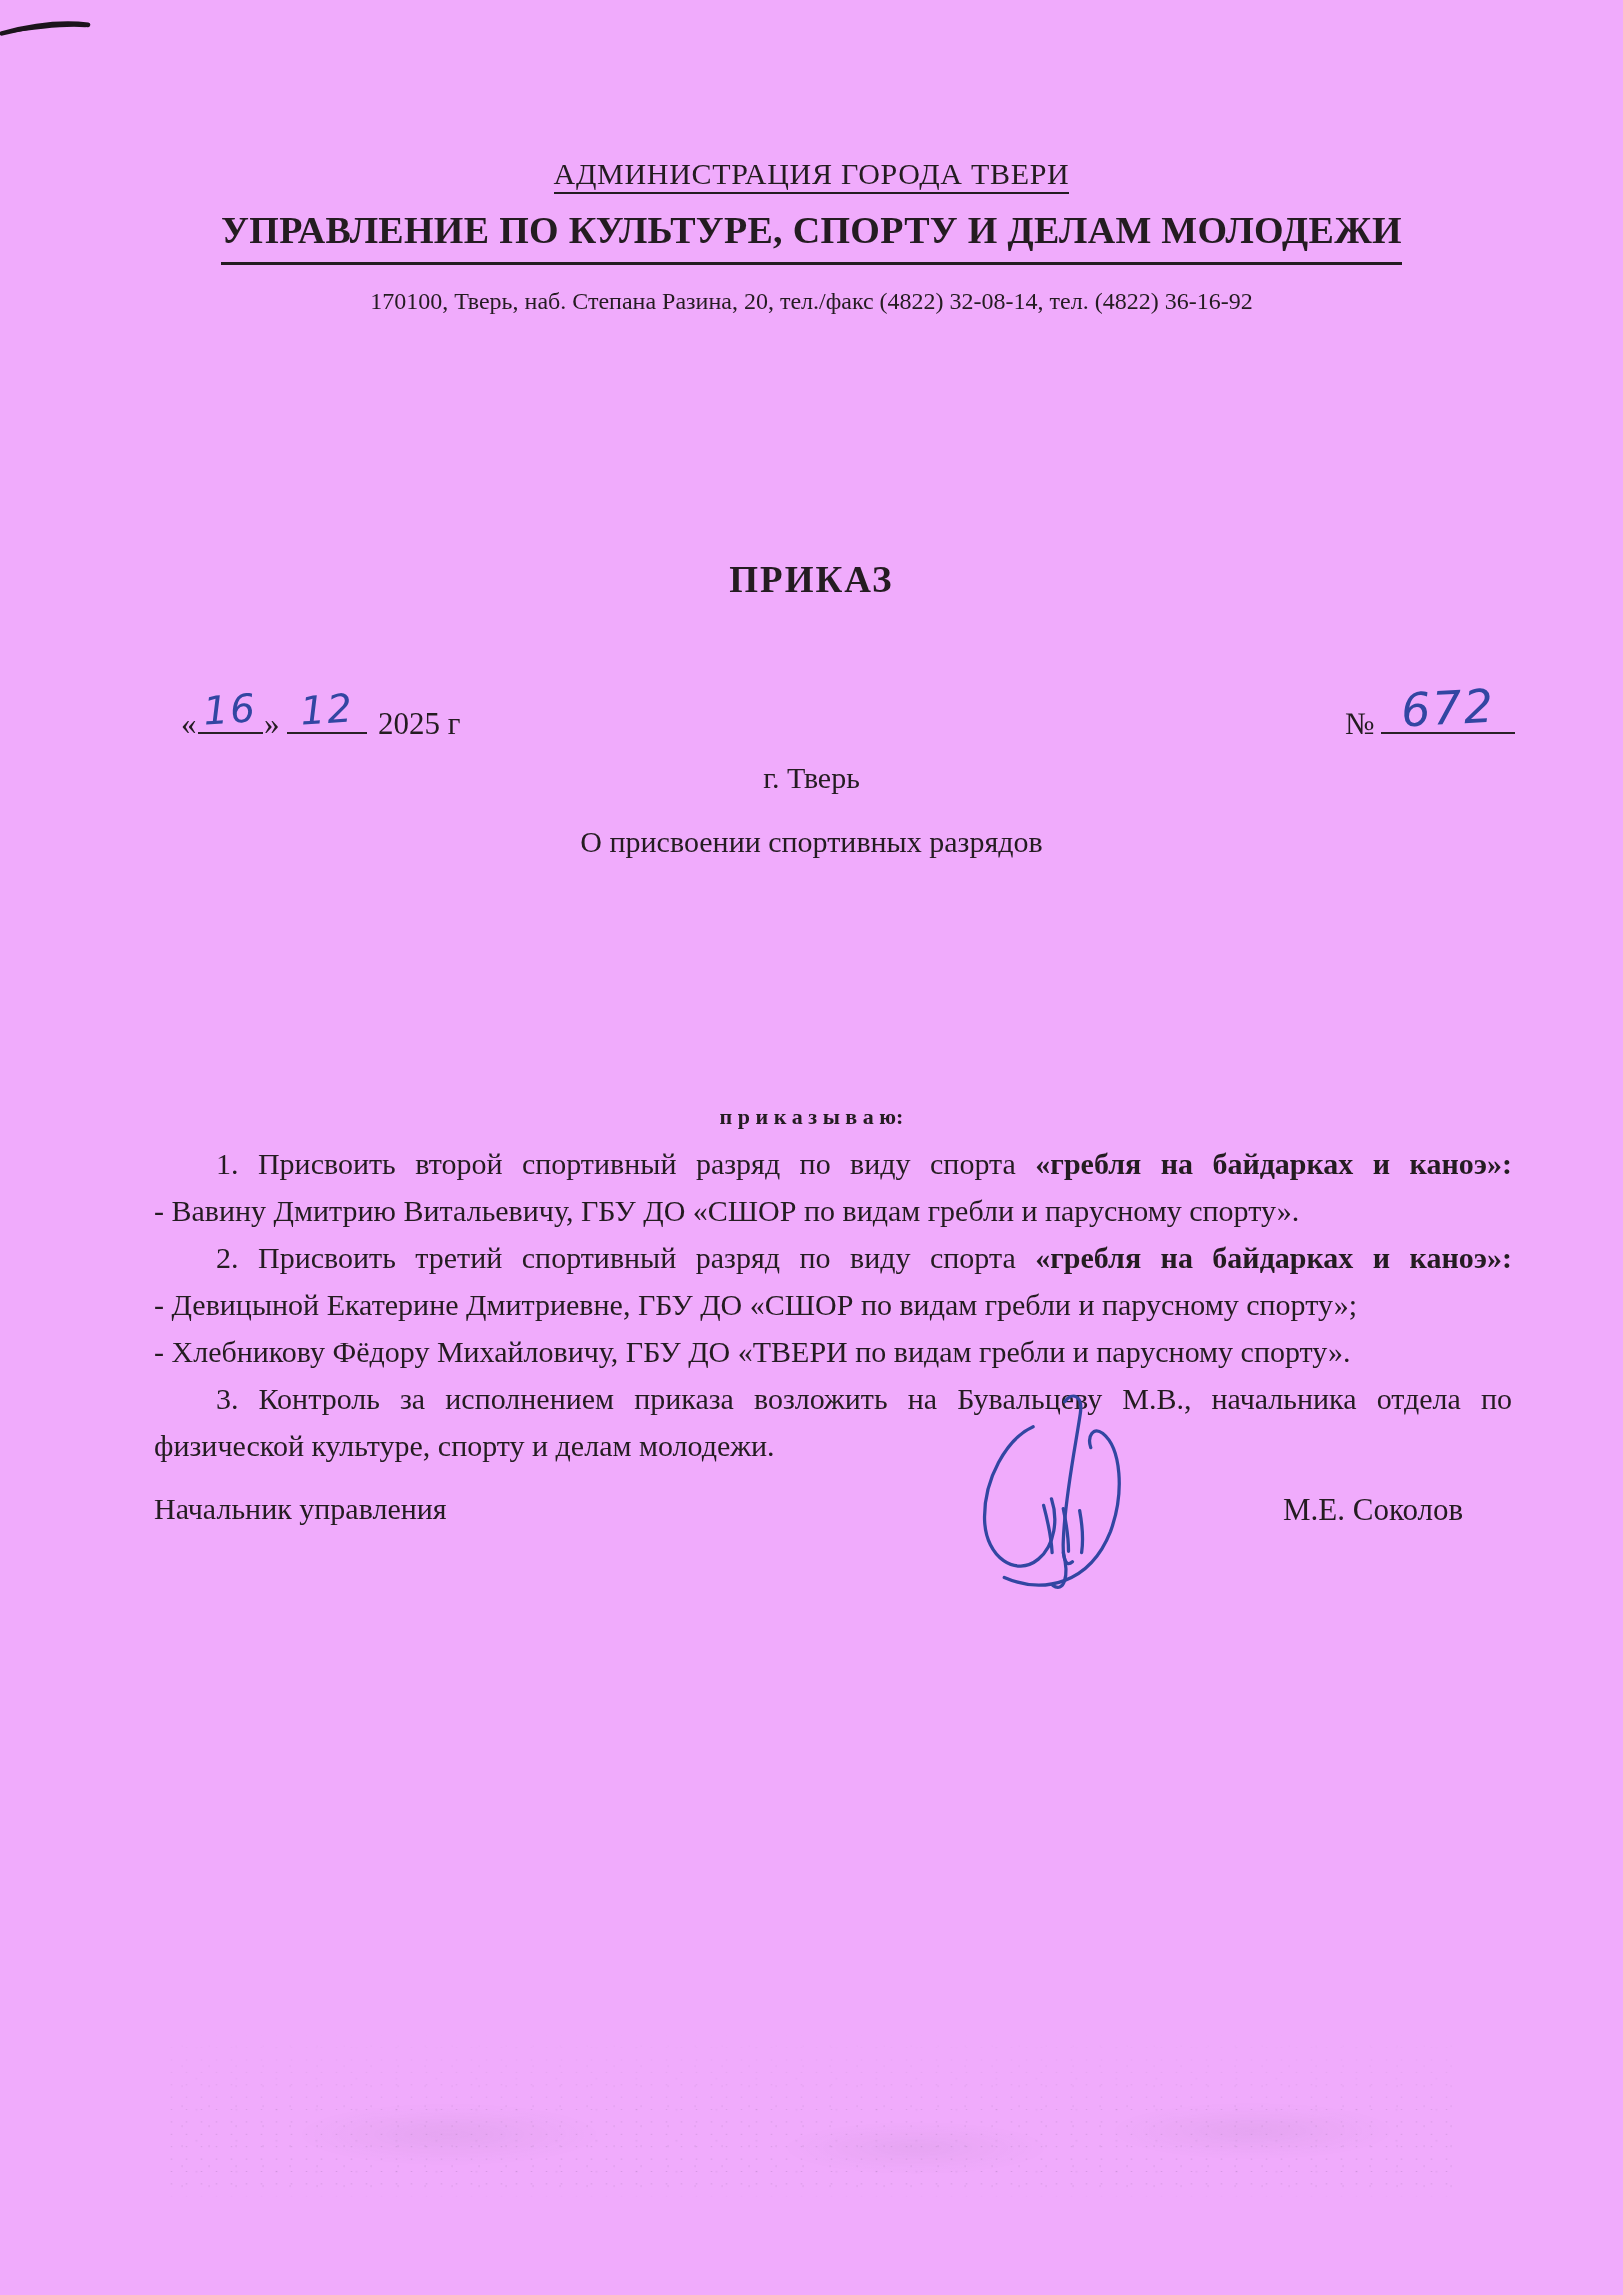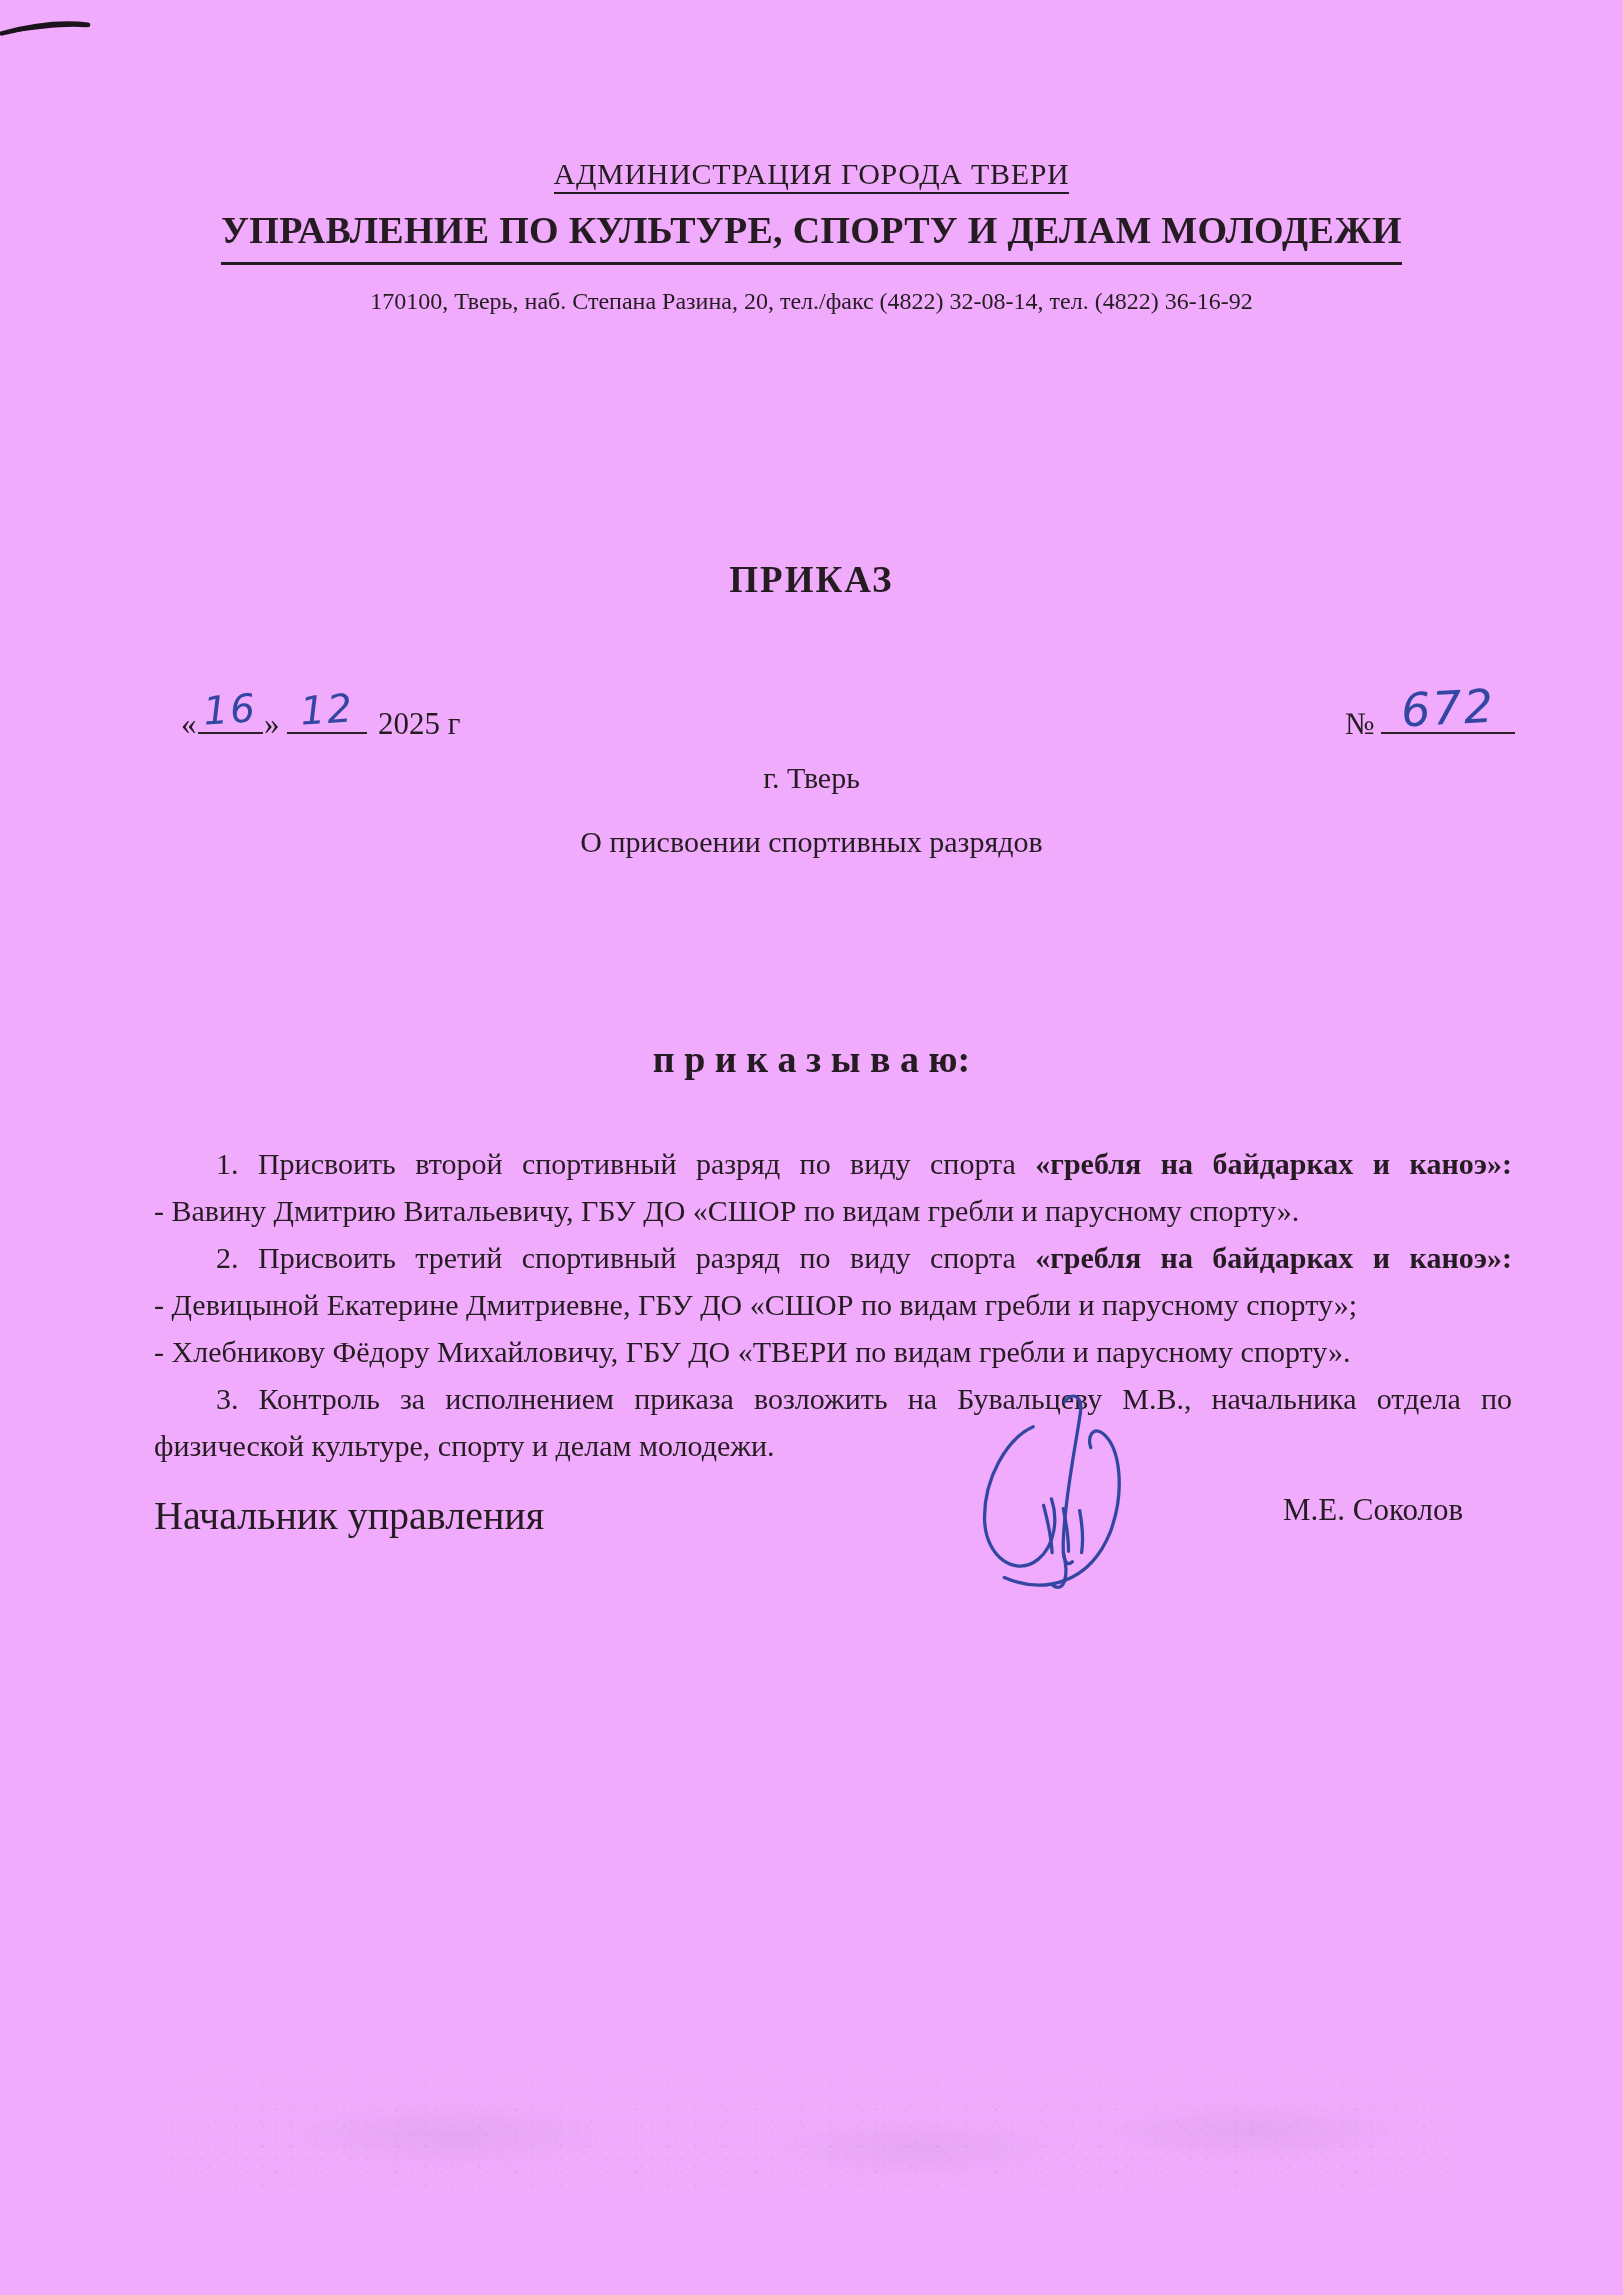--- a/index.html
+++ b/index.html
@@ -38,24 +38,24 @@
   #city{top:761px; font-size:30px;}
   #subject{top:825px; font-size:30px; font-weight:normal;}
 
   
   #preamble{left:154px; top:898px; width:1358px; font-size:30px; line-height:41px;}
   #items{left:154px; top:1140px; width:1358px; font-size:30px; line-height:47px;}
   .indent{text-indent:62px;}
   .just{text-align:justify; text-align-last:justify;}
   .b{font-weight:bold;}
 
-  #order-word{top:1037px; font-size:38px; font-weight:bold;}
+  #order-word{top:1104px; font-size:22px; font-weight:bold;}
 
   
-  #sign-position{left:154px; top:1492px; font-size:40px;}
+  #sign-position{left:154px; top:1492px; font-size:30px;}
   #sign-name{left:1283px; top:1492px; font-size:31px;}
   #signature{left:961px; top:1386px;}
 
   
   #corner-mark{left:0px; top:9.2px;}
   #scan-noise{
     left:164px; top:2029px; width:1296px; height:170px;
     background-image:
       radial-gradient(rgba(45,45,58,0.20) 0.7px, transparent 1.1px),
       radial-gradient(rgba(45,45,58,0.16) 0.7px, transparent 1.2px),

